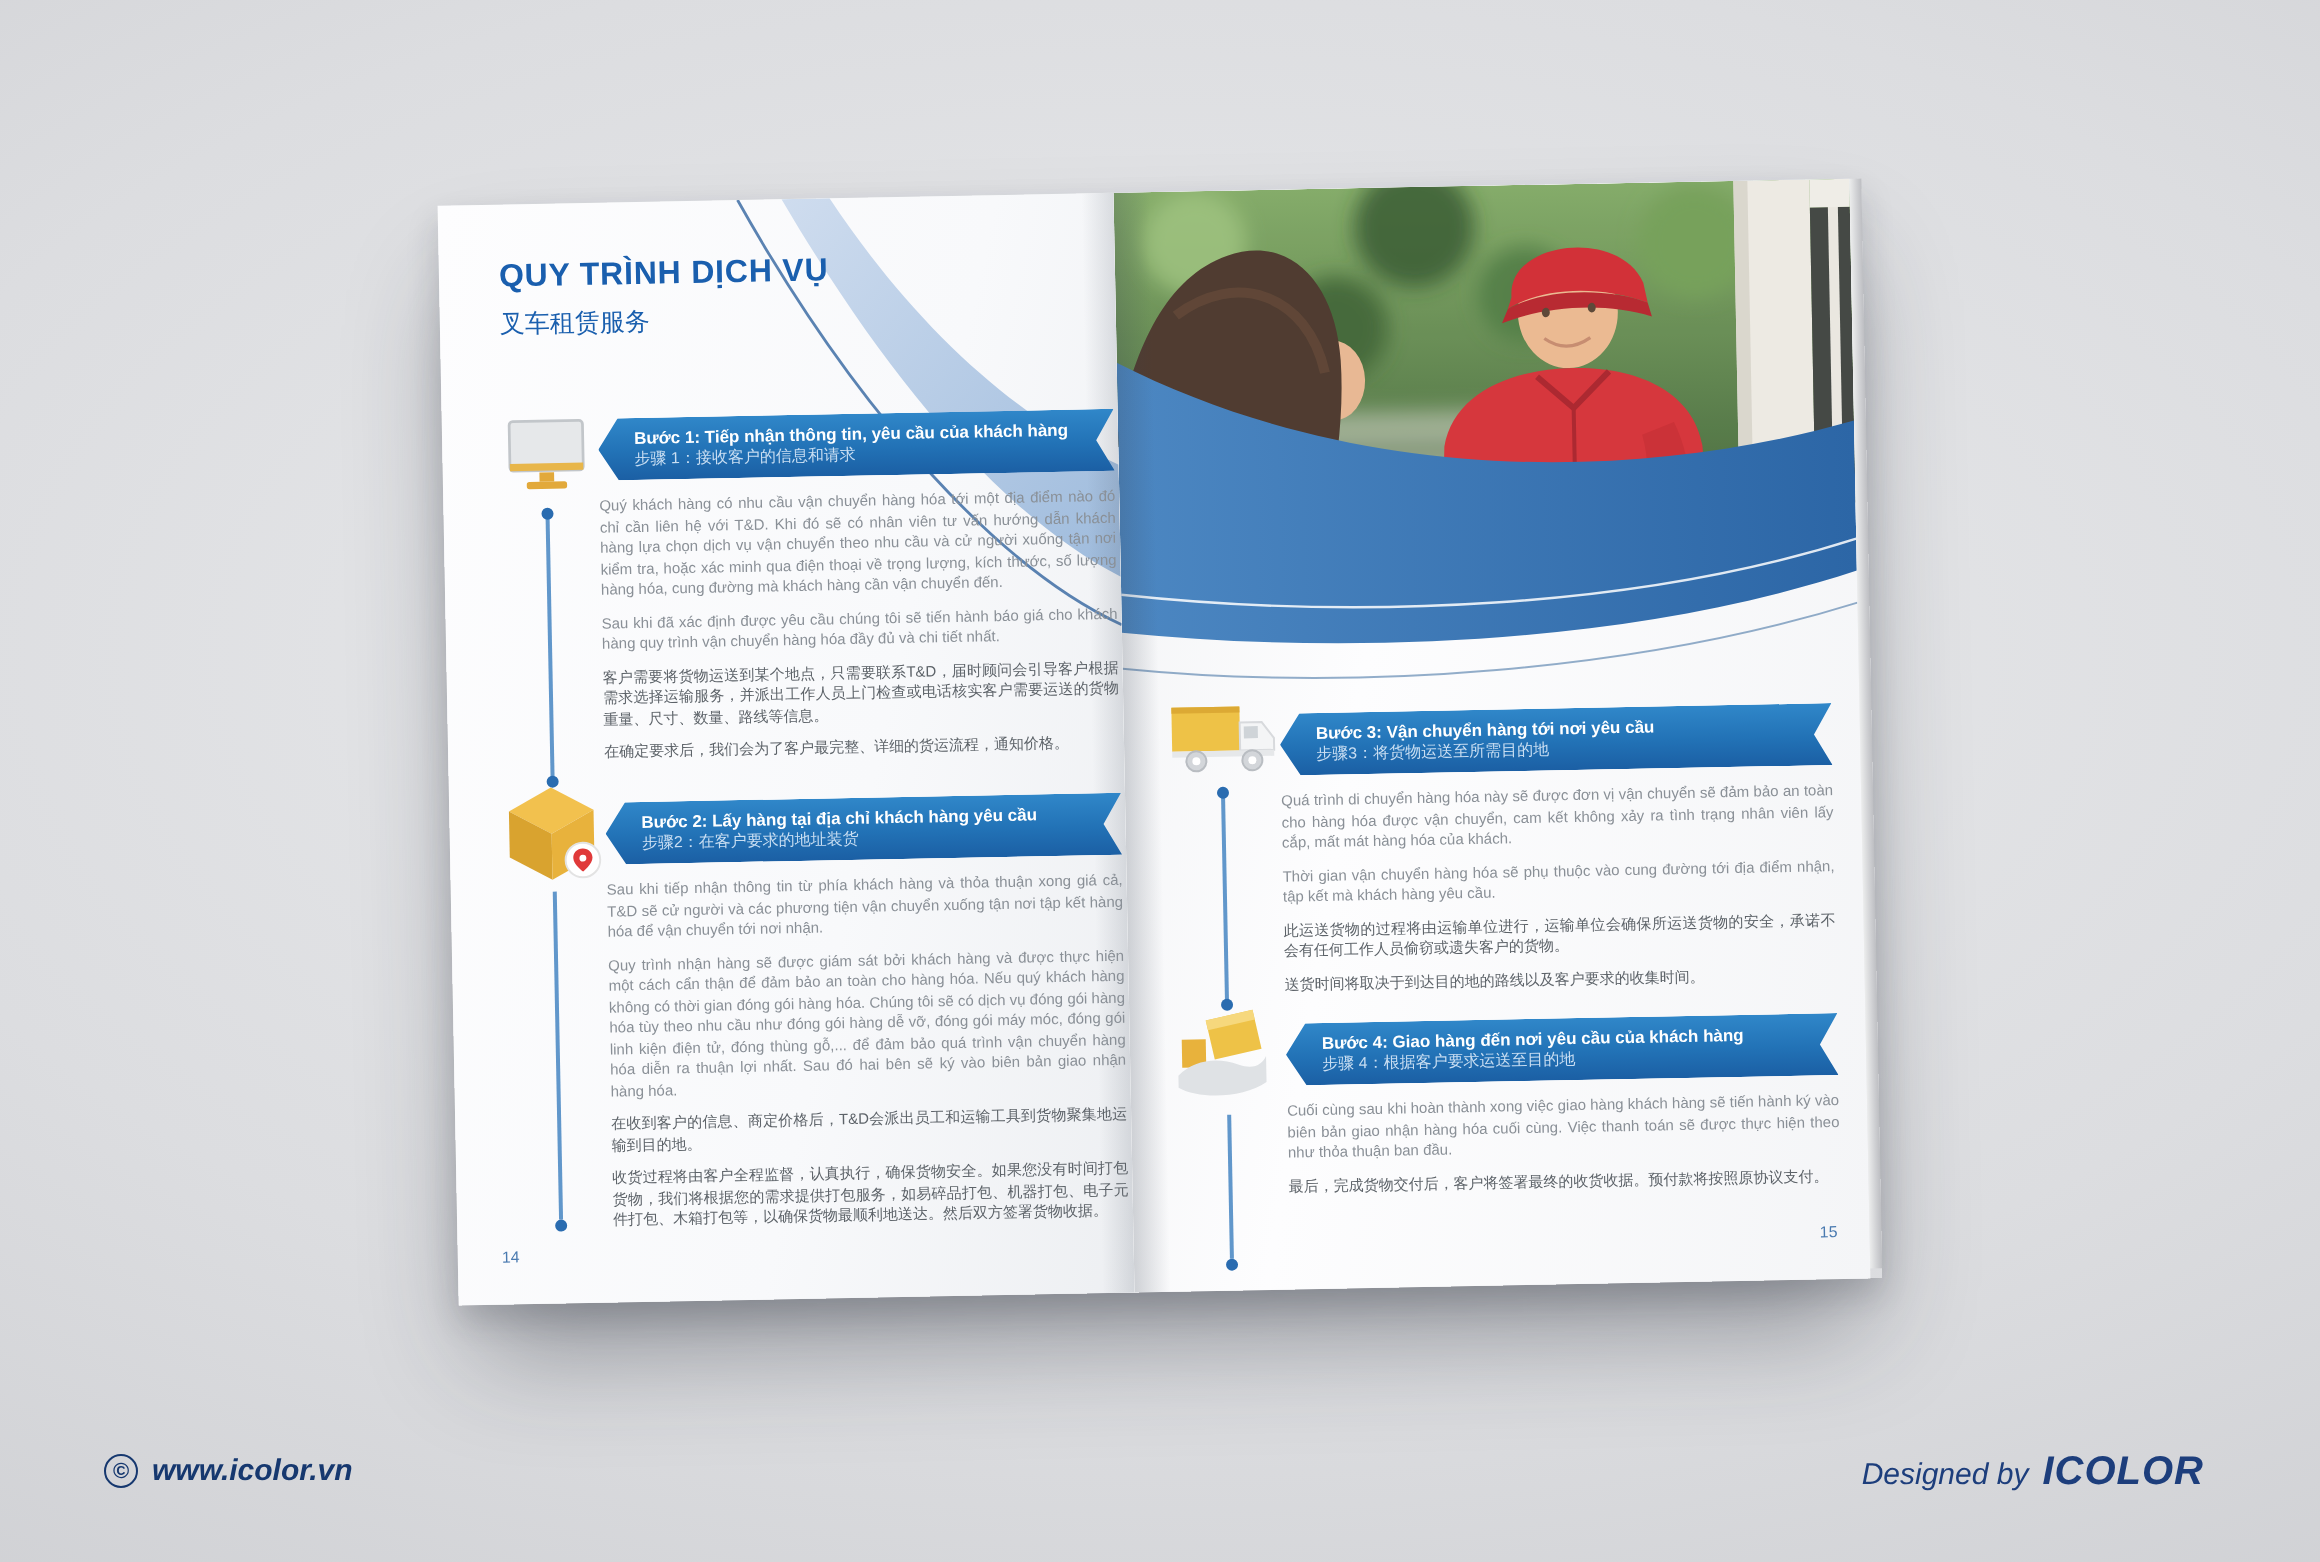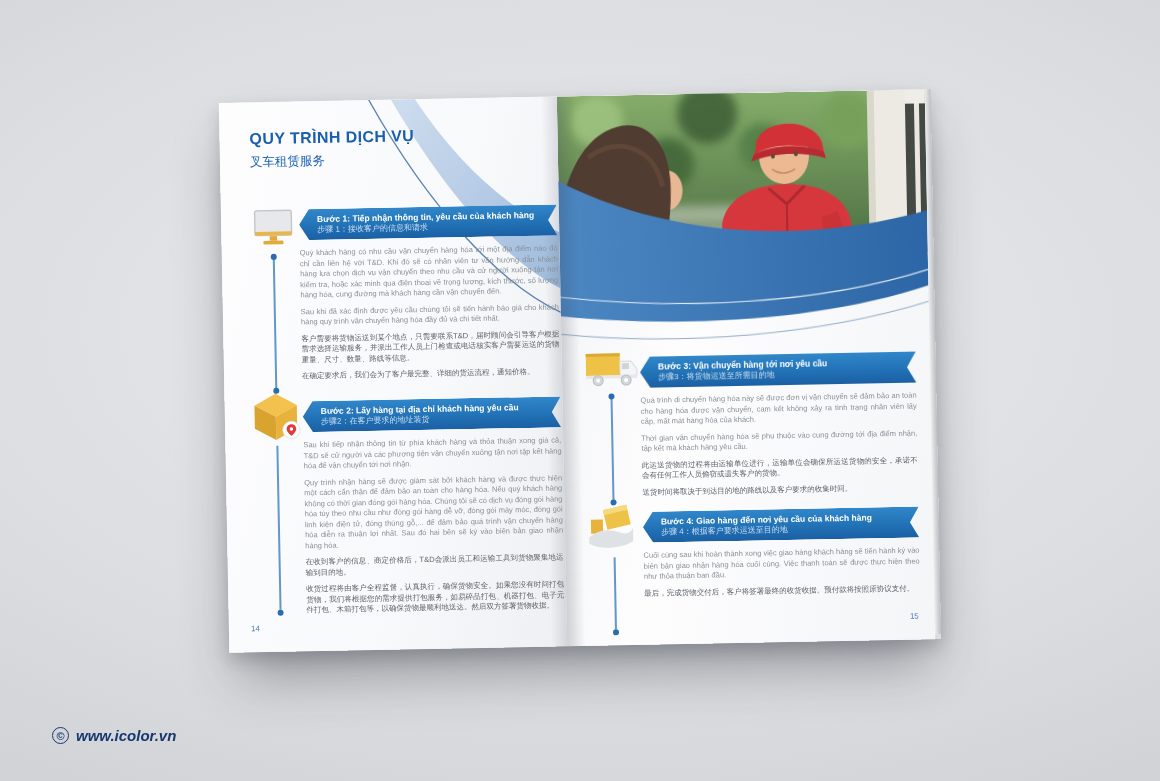--- a/index.html
+++ b/index.html
@@ -295,13 +295,17 @@
       <div class="page-num" style="right:16px;top:522px">15</div>
     </div>
 
     <div class="page-stack"></div>
   </div>
 
   <div class="footer-left">
     <span class="copy-mark">©</span>
     <span>www.icolor.vn</span>
   </div>
+  <div class="footer-right">
+    <span>Designed by</span>
+    <span class="footer-brand">ICOLOR</span>
+  </div>
 </div>
 
 </body></html>

